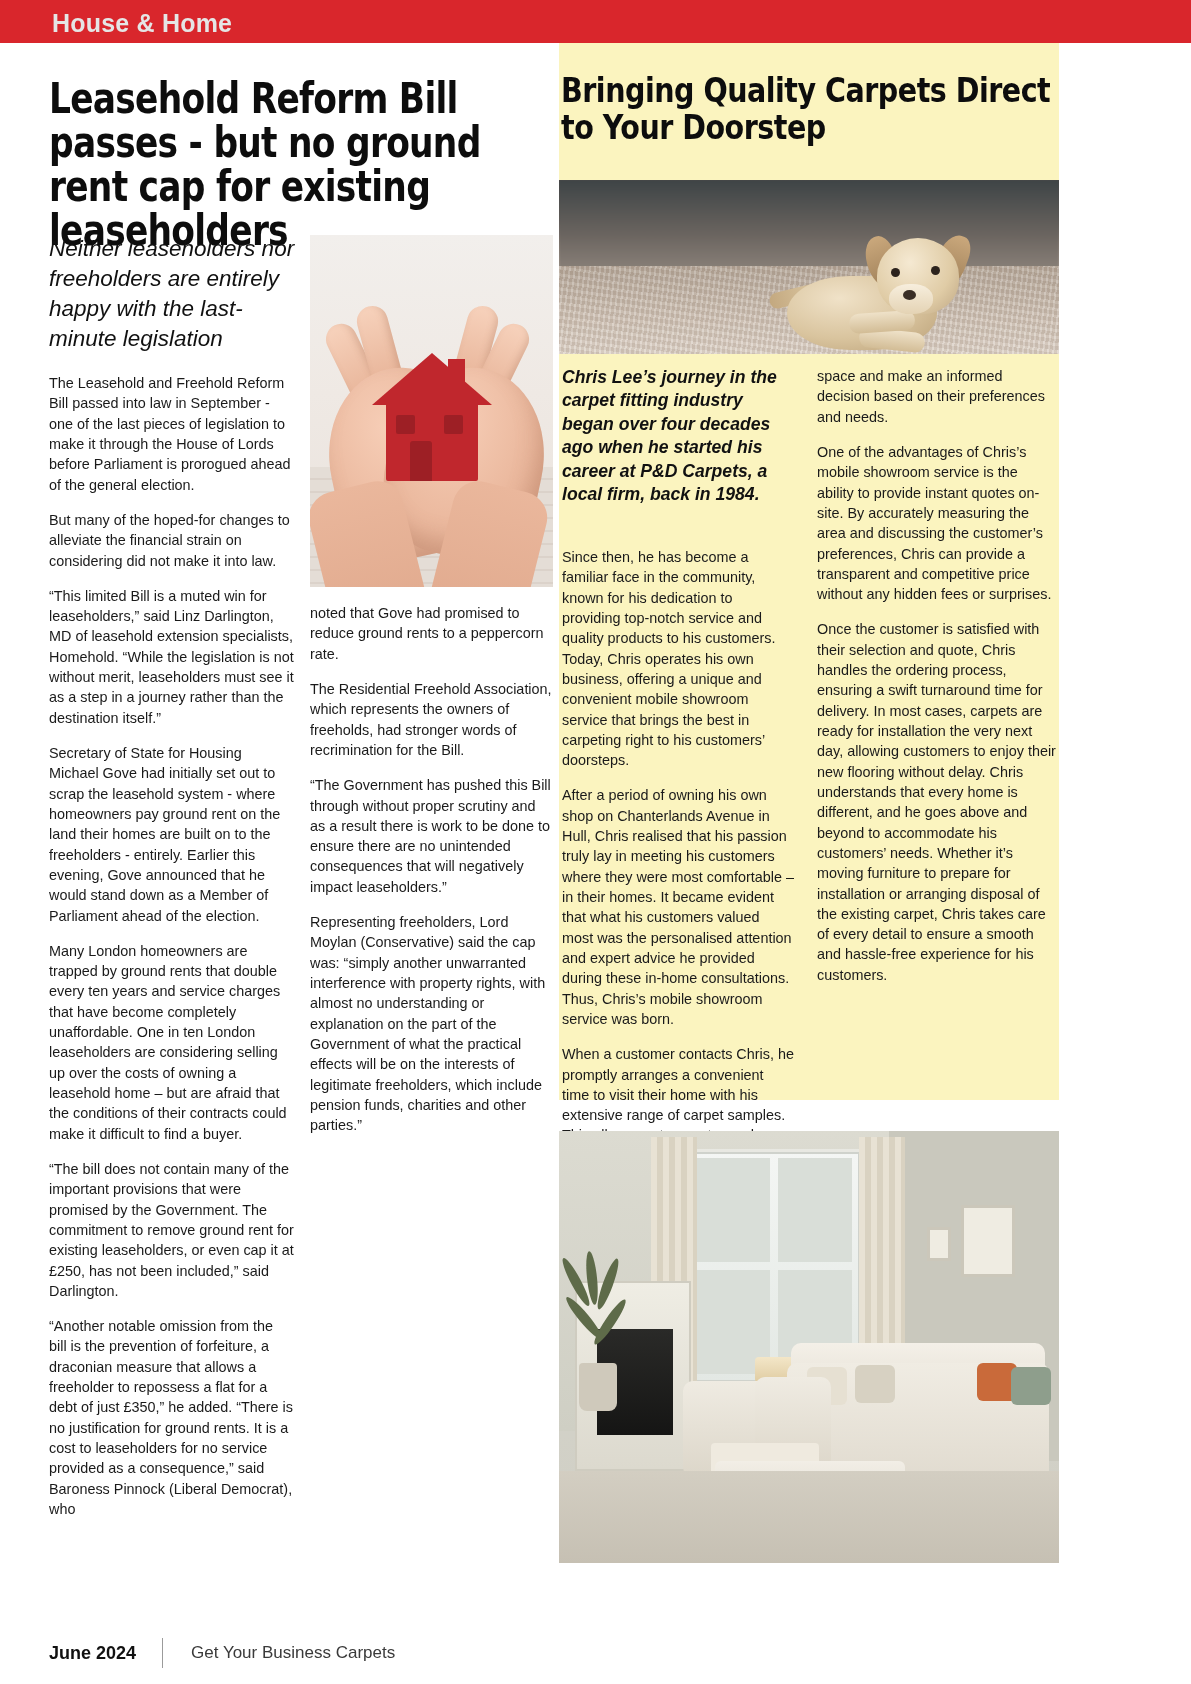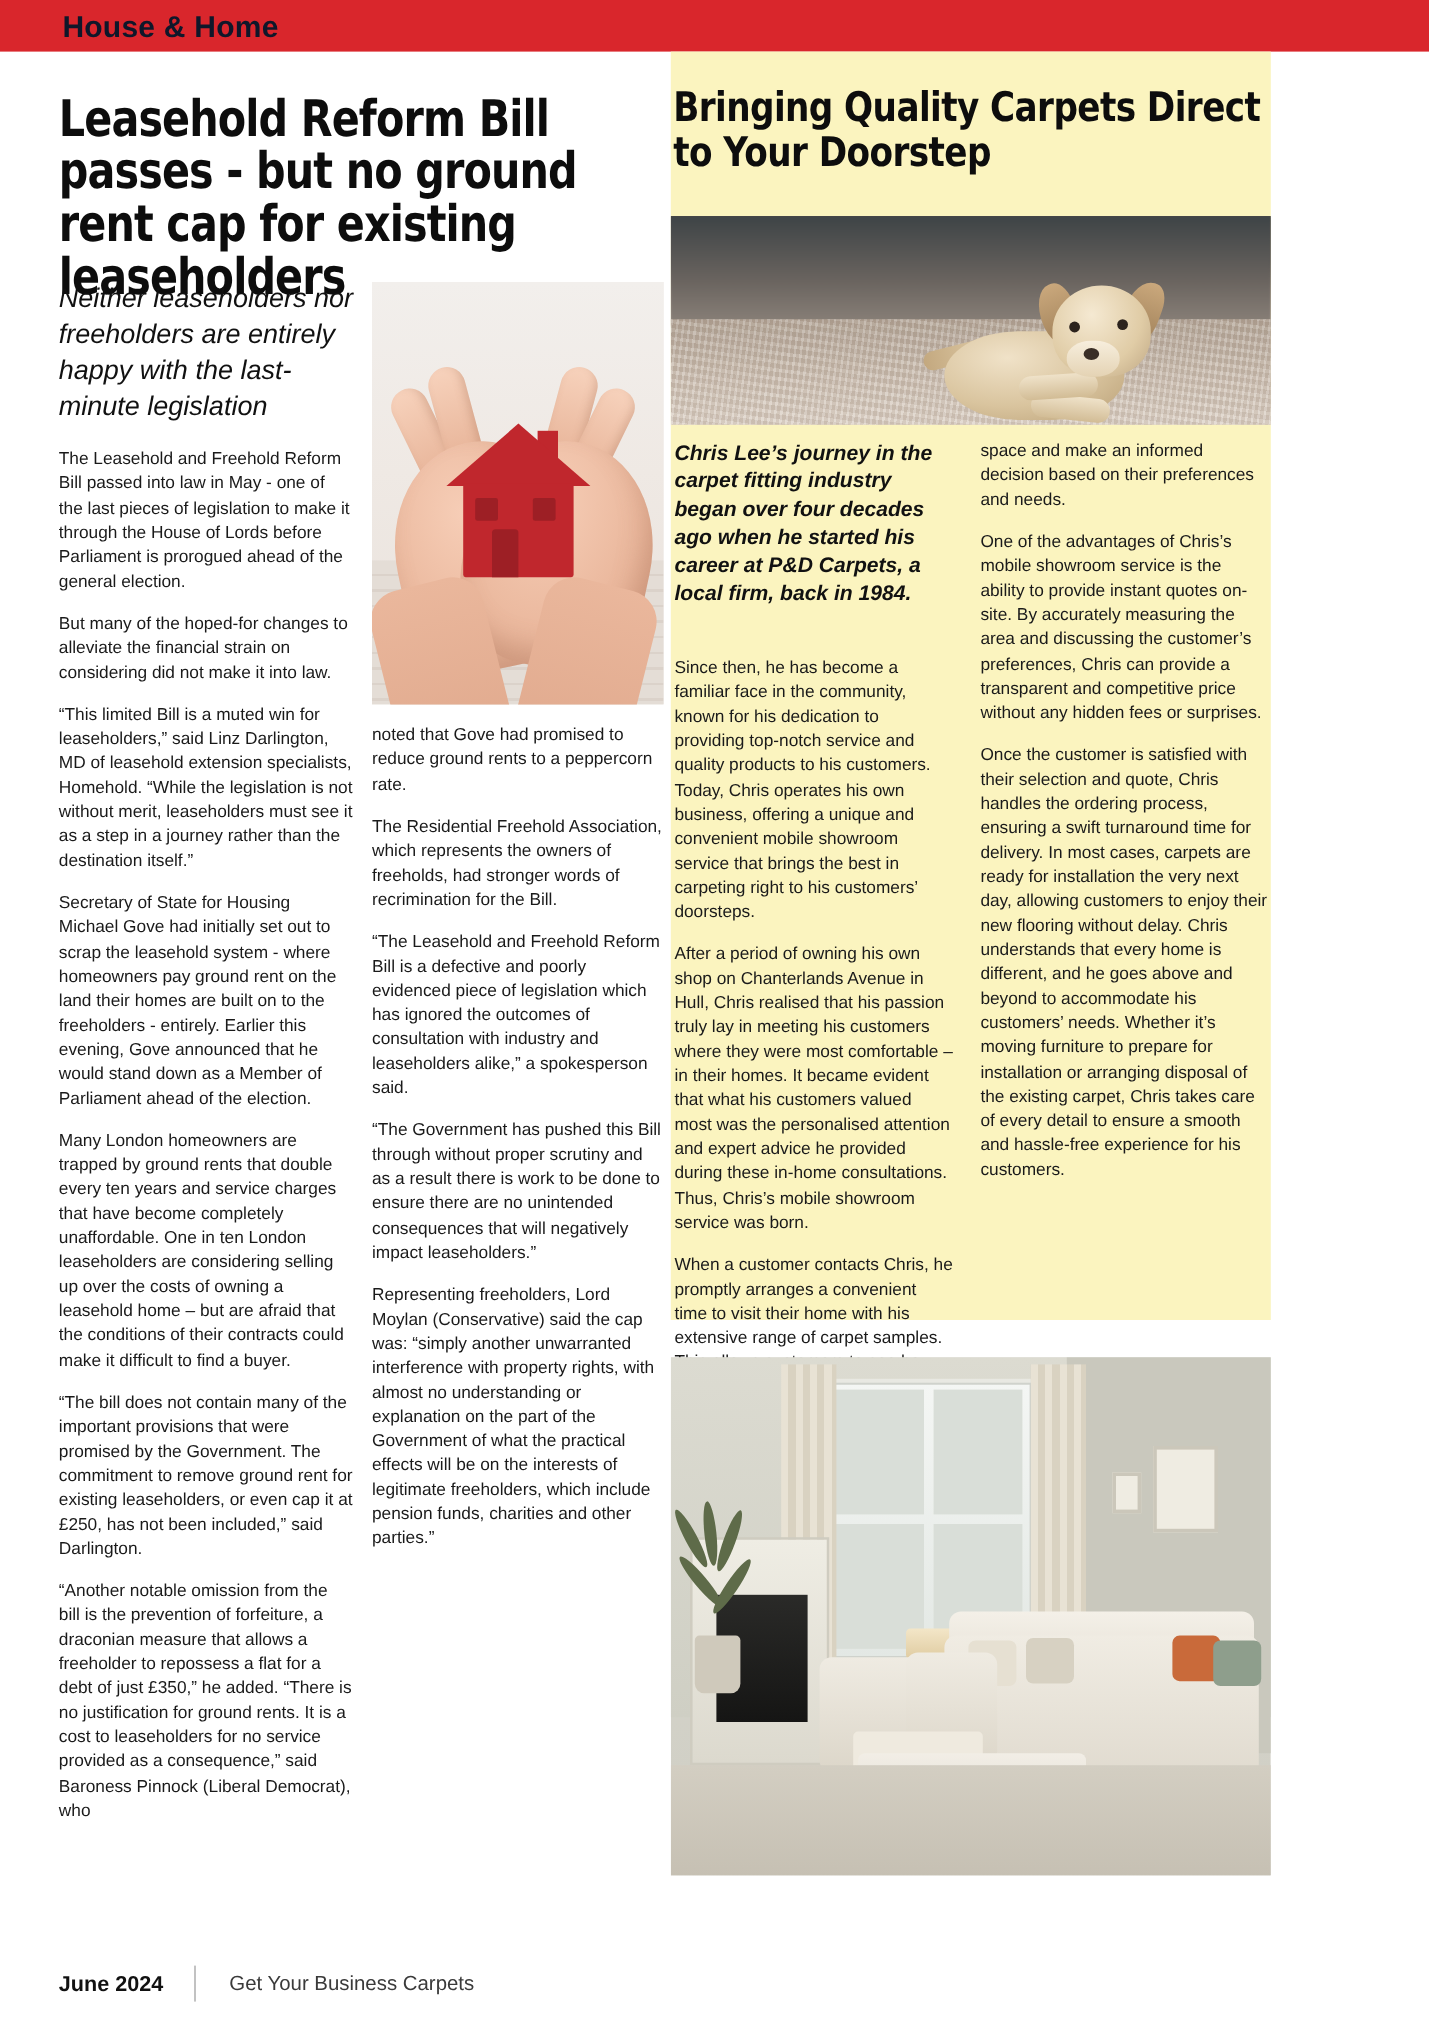--- a/index.html
+++ b/index.html
@@ -20,21 +20,21 @@
     left: 0; top: 0;
     width: 1191px;
     height: 43px;
     background: #d9262c;
   }
   .section-bar-label {
     position: absolute;
     left: 52px; top: 9px;
     font-size: 25px;
     font-weight: bold;
-    color: #0f172a;
+    color: #e5e5e5;
     letter-spacing: 0.2px;
   }
 
   
   .page {
     position: absolute;
     left: 0; top: 43px;
     width: 1191px;
     height: 1641px;
   }
@@ -307,32 +307,31 @@
         <div class="house-roof"></div>
         <div class="house-body"></div>
         <div class="house-win" style="left:24px; top:62px;"></div>
         <div class="house-win" style="left:72px; top:62px;"></div>
         <div class="house-door"></div>
       </div>
     </div>
   </div>
 
   <div class="col-text" id="news-col-1">
-      <p>The Leasehold and Freehold Reform Bill passed into law in May - one of the last pieces of legislation to make it through the House of Lords before Parliament is prorogued ahead of the general election.</p>
+      <p>The Leasehold and Freehold Reform Bill passed into law in September - one of the last pieces of legislation to make it through the House of Lords before Parliament is prorogued ahead of the general election.</p>
       <p>But many of the hoped-for changes to alleviate the financial strain on considering did not make it into law.</p>
       <p>“This limited Bill is a muted win for leaseholders,” said Linz Darlington, MD of leasehold extension specialists, Homehold. “While the legislation is not without merit, leaseholders must see it as a step in a journey rather than the destination itself.”</p>
       <p>Secretary of State for Housing Michael Gove had initially set out to scrap the leasehold system - where homeowners pay ground rent on the land their homes are built on to the freeholders - entirely. Earlier this evening, Gove announced that he would stand down as a Member of Parliament ahead of the election.</p>
       <p>Many London homeowners are trapped by ground rents that double every ten years and service charges that have become completely unaffordable. One in ten London leaseholders are considering selling up over the costs of owning a leasehold home – but are afraid that the conditions of their contracts could make it difficult to find a buyer.</p>
       <p>“The bill does not contain many of the important provisions that were promised by the Government. The commitment to remove ground rent for existing leaseholders, or even cap it at £250, has not been included,” said Darlington.</p>
       <p>“Another notable omission from the bill is the prevention of forfeiture, a draconian measure that allows a freeholder to repossess a flat for a debt of just £350,” he added. “There is no justification for ground rents. It is a cost to leaseholders for no service provided as a consequence,” said Baroness Pinnock (Liberal Democrat), who</p>
     </div>
   <div class="col-text" id="news-col-2">
       <p>noted that Gove had promised to reduce ground rents to a peppercorn rate.</p>
       <p>The Residential Freehold Association, which represents the owners of freeholds, had stronger words of recrimination for the Bill.</p>
-      <p>“The Leasehold and Freehold Reform Bill is a defective and poorly evidenced piece of legislation which has ignored the outcomes of consultation with industry and leaseholders alike,”  a spokesperson said.</p>
       <p>“The Government has pushed this Bill through without proper scrutiny and as a result there is work to be done to ensure there are no unintended consequences that will negatively impact leaseholders.”</p>
       <p>Representing freeholders, Lord Moylan (Conservative) said the cap was: “simply another unwarranted interference with property rights, with almost no understanding or explanation on the part of the Government of what the practical effects will be on the interests of legitimate freeholders, which include pension funds, charities and other parties.”</p>
     </div>
 
   <div class="ad-panel"></div>
 
   <h1 class="ad-head">Bringing Quality Carpets Direct to Your Doorstep</h1>
 
   <div class="ad-photo-top">
     <div class="scene-puppy">

